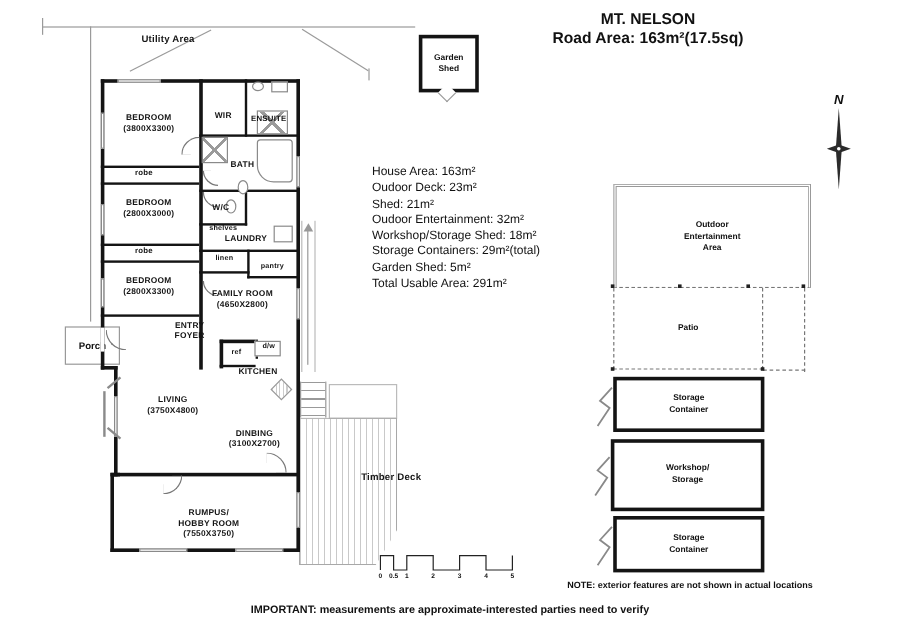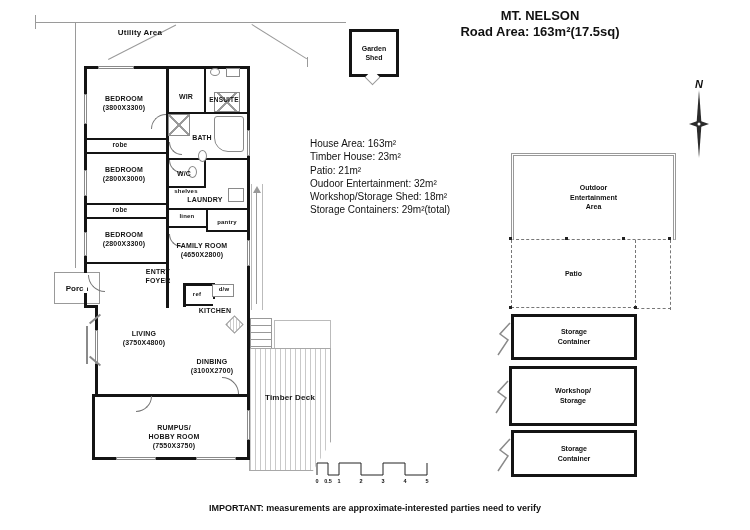--- a/index.html
+++ b/index.html
@@ -45,25 +45,27 @@
 
 <div class="canvas">
 
   <div class="hdr">
     <div>MT. NELSON</div>
     <div>Road Area: 163m²(17.5sq)</div>
   </div>
 
   <div class="info">
     <div>House Area: 163m²</div>
-    <div>Timber House: 23m²</div>
-    <div>Patio: 21m²</div>
+    <div>Oudoor Deck: 23m²</div>
+    <div>Shed: 21m²</div>
     <div>Oudoor Entertainment: 32m²</div>
     <div>Workshop/Storage Shed: 18m²</div>
     <div>Storage Containers: 29m²(total)</div>
+    <div>Garden Shed: 5m²</div>
+    <div>Total Usable Area: 291m²</div>
   </div>
 
   <div class="abs" style="left:684px;top:78px;width:30px;height:86px;text-align:center;">
     <div style="font-weight:bold;font-style:italic;font-size:11px;">N</div>
     <svg width="26" height="68" style="display:block;margin:0 auto;">
       <polygon points="13,0 15.5,34 13,68 10.5,34" fill="#2b2b2b"></polygon>
       <polygon points="3,34 13,30.5 23,34 13,37.5" fill="#2b2b2b"></polygon>
       <circle cx="13" cy="34" r="1.5" fill="#fff"></circle>
     </svg>
   </div>
@@ -84,21 +86,21 @@
   <div class="abs center-flex" style="left:54px;top:272px;width:46px;height:32px;border:1px solid #999;font-weight:bold;font-size:8px;">Porch</div>
 
   <div class="abs" style="left:251px;top:184px;width:12px;height:126px;border-left:1px solid #bbb;border-right:1px solid #bbb;"></div>
   <div class="thin" style="left:256px;top:192px;width:1px;height:112px;background:#999;"></div>
   <div class="abs" style="left:253px;top:186px;width:0;height:0;border-left:4px solid transparent;border-right:4px solid transparent;border-bottom:7px solid #999;"></div>
 
   <div class="stairs" style="left:250px;top:318px;width:22px;height:30px;"></div>
 
   <div class="abs" style="left:274px;top:320px;width:57px;height:29px;border:1px solid #bbb;"></div>
   <div class="deck" style="left:249px;top:348px;width:82px;height:123px;"></div>
-  <div class="lbl f8" style="left:250px;top:393px;width:80px;background:transparent;">Timber Deck</div>
+  <div class="lbl f8" style="left:250px;top:393px;width:80px;background:transparent;padding-left:36px;">Timber Deck</div>
 
   <div id="plan-layer" class="abs" style="left:0;top:0;width:750px;height:530px;">
       <div class="wall" style="left: 84px; top: 66px; width: 166px; height: 3px;"></div>
       <div class="wall" style="left: 247px; top: 66px; width: 3px; height: 394px;"></div>
       <div class="wall" style="left: 84px; top: 66px; width: 3px; height: 242px;"></div>
       <div class="wall" style="left: 84px; top: 305px; width: 14px; height: 3px;"></div>
       <div class="wall" style="left: 95px; top: 305px; width: 3px; height: 92px;"></div>
       <div class="wall" style="left: 92px; top: 394px; width: 3px; height: 66px;"></div>
       <div class="wall" style="left: 92px; top: 394px; width: 8px; height: 3px;"></div>
       <div class="wall" style="left: 92px; top: 457px; width: 158px; height: 3px;"></div>
@@ -209,20 +211,21 @@
   <svg class="abs" style="left:497px;top:322px;" width="14" height="34">
       <polyline points="13,1 3,12 11,18 1,33" fill="none" stroke="#8a8a8a" stroke-width="1.5"></polyline>
     </svg>
   <svg class="abs" style="left:495px;top:380px;" width="14" height="34">
       <polyline points="13,1 3,12 11,18 1,33" fill="none" stroke="#8a8a8a" stroke-width="1.5"></polyline>
     </svg>
   <svg class="abs" style="left:497px;top:438px;" width="14" height="34">
       <polyline points="13,1 3,12 11,18 1,33" fill="none" stroke="#8a8a8a" stroke-width="1.5"></polyline>
     </svg>
 
+  <div class="note">NOTE: exterior features are not shown in actual locations</div>
 
   <svg class="abs" style="left:316px;top:459px;" width="116" height="20">
     <path d="M1,16 L1,4 L12,4 L12,16 L23,16 L23,4 L45,4 L45,16 L67,16 L67,4 L89,4 L89,16 L111,16 L111,4" fill="none" stroke="#222" stroke-width="1"></path>
   </svg>
   <span class="tick-lbl" style="left:311px;top:478px;">0</span>
   <span class="tick-lbl" style="left:322px;top:478px;">0.5</span>
   <span class="tick-lbl" style="left:333px;top:478px;">1</span>
   <span class="tick-lbl" style="left:355px;top:478px;">2</span>
   <span class="tick-lbl" style="left:377px;top:478px;">3</span>
   <span class="tick-lbl" style="left:399px;top:478px;">4</span>

